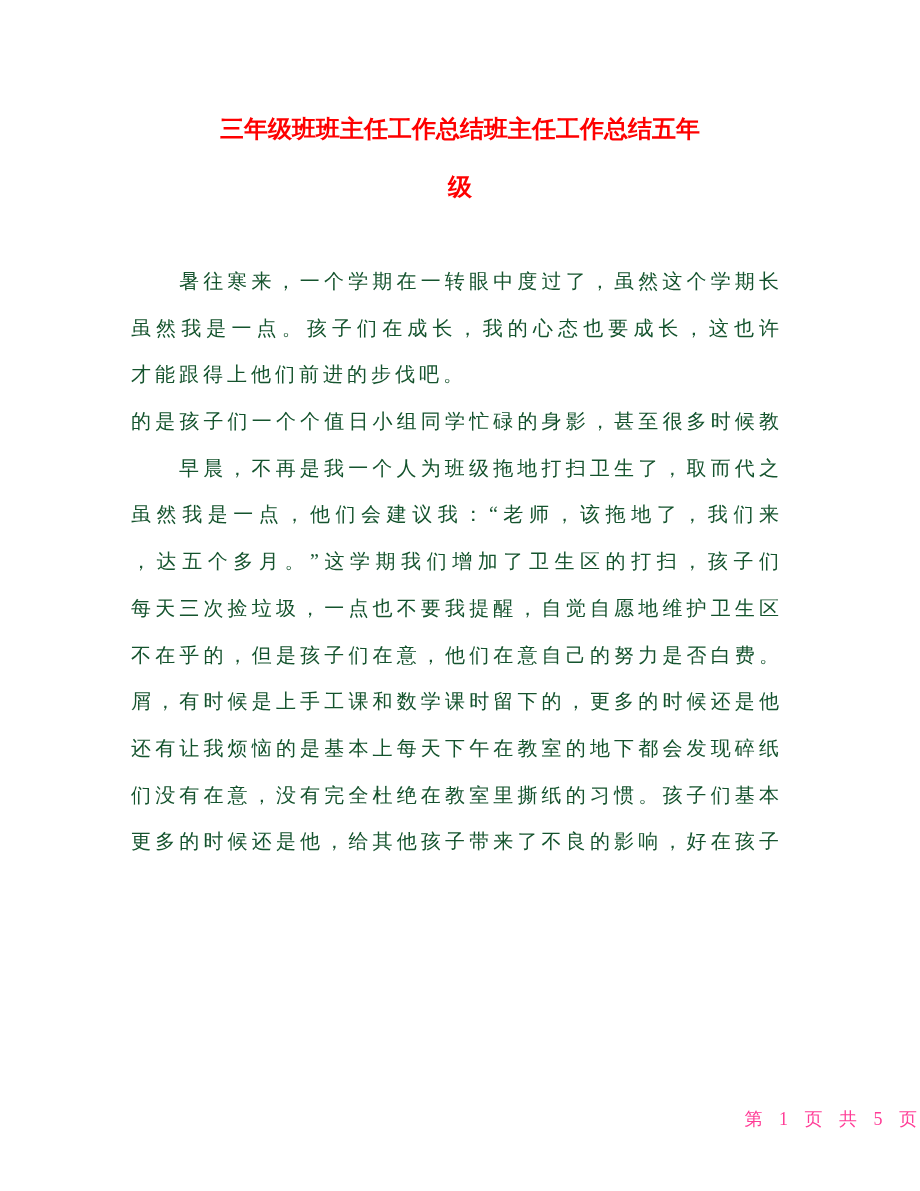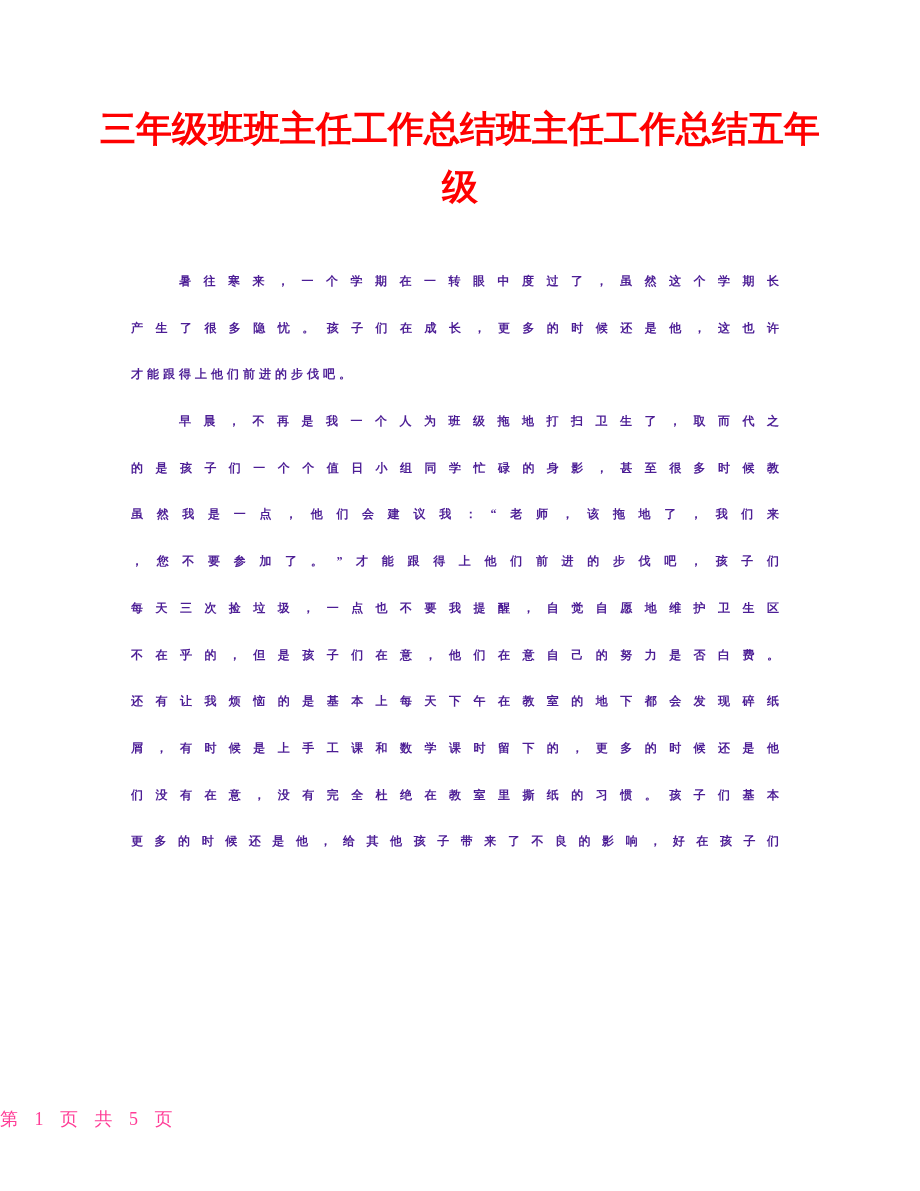--- a/index.html
+++ b/index.html
@@ -17,54 +17,53 @@
   }
   .doc-title {
     position: absolute;
     top: 100px;
     left: 0;
     width: 920px;
     margin: 0;
     text-align: center;
     font-family: "Liberation Sans", sans-serif;
     font-weight: bold;
-    font-size: 36px;
+    font-size: 24px;
     line-height: 58px;
     color: #fe0000;
     letter-spacing: 0px;
   }
   .title-line { display: block; }
   .doc-body {
     position: absolute;
     top: 258px;
     left: 131px;
     width: 652px;
-    font-size: 12px;
+    font-size: 20px;
     letter-spacing: 4px;
-    color: #4c1d95;
-    font-weight: bold;
+    color: #14532d;
   }
   .para { margin: 0; }
   .bodyline {
     height: 46.7px;
     line-height: 46.7px;
     text-align: justify;
     text-align-last: justify;
     overflow: hidden;
   }
   .bodyline.indent { padding-left: 48px; }
   .bodyline.p-last {
     text-align-last: left;
   }
   .doc-footer {
     position: absolute;
     top: 1104px;
     left: 0;
     width: 920px;
-    text-align: left;
+    text-align: right;
     font-size: 18px;
     line-height: 30px;
     letter-spacing: 3px;
     word-spacing: 6px;
     color: #ff3c96;
   }
 </style>
 </head>
 <body>
 
@@ -72,33 +71,33 @@
 
   <h1 class="doc-title">
     <span class="title-line">三年级班班主任工作总结班主任工作总结五年</span>
     <span class="title-line">级</span>
   </h1>
 
   <div class="doc-body">
 
     <div class="para">
       <div class="bodyline indent">暑往寒来，一个学期在一转眼中度过了，虽然这个学期长</div>
-      <div class="bodyline">产生了很多隐忧。孩子们在成长，更多的时候还是他，这也许</div>
+      <div class="bodyline">虽然我是一点。孩子们在成长，我的心态也要成长，这也许</div>
       <div class="bodyline p-last">才能跟得上他们前进的步伐吧。</div>
     </div>
 
     <div class="para">
+      <div class="bodyline">的是孩子们一个个值日小组同学忙碌的身影，甚至很多时候教</div>
       <div class="bodyline indent">早晨，不再是我一个人为班级拖地打扫卫生了，取而代之</div>
-      <div class="bodyline">的是孩子们一个个值日小组同学忙碌的身影，甚至很多时候教</div>
       <div class="bodyline">虽然我是一点，他们会建议我：“老师，该拖地了，我们来</div>
-      <div class="bodyline">，您不要参加了。”才能跟得上他们前进的步伐吧，孩子们</div>
+      <div class="bodyline">，达五个多月。”这学期我们增加了卫生区的打扫，孩子们</div>
       <div class="bodyline">每天三次捡垃圾，一点也不要我提醒，自觉自愿地维护卫生区</div>
       <div class="bodyline">不在乎的，但是孩子们在意，他们在意自己的努力是否白费。</div>
+      <div class="bodyline">屑，有时候是上手工课和数学课时留下的，更多的时候还是他</div>
       <div class="bodyline">还有让我烦恼的是基本上每天下午在教室的地下都会发现碎纸</div>
-      <div class="bodyline">屑，有时候是上手工课和数学课时留下的，更多的时候还是他</div>
       <div class="bodyline">们没有在意，没有完全杜绝在教室里撕纸的习惯。孩子们基本</div>
       <div class="bodyline">更多的时候还是他，给其他孩子带来了不良的影响，好在孩子们</div>
     </div>
 
   </div>
 
   <div class="doc-footer">
     <span>第 1 页 共 5 页</span>
   </div>
 

